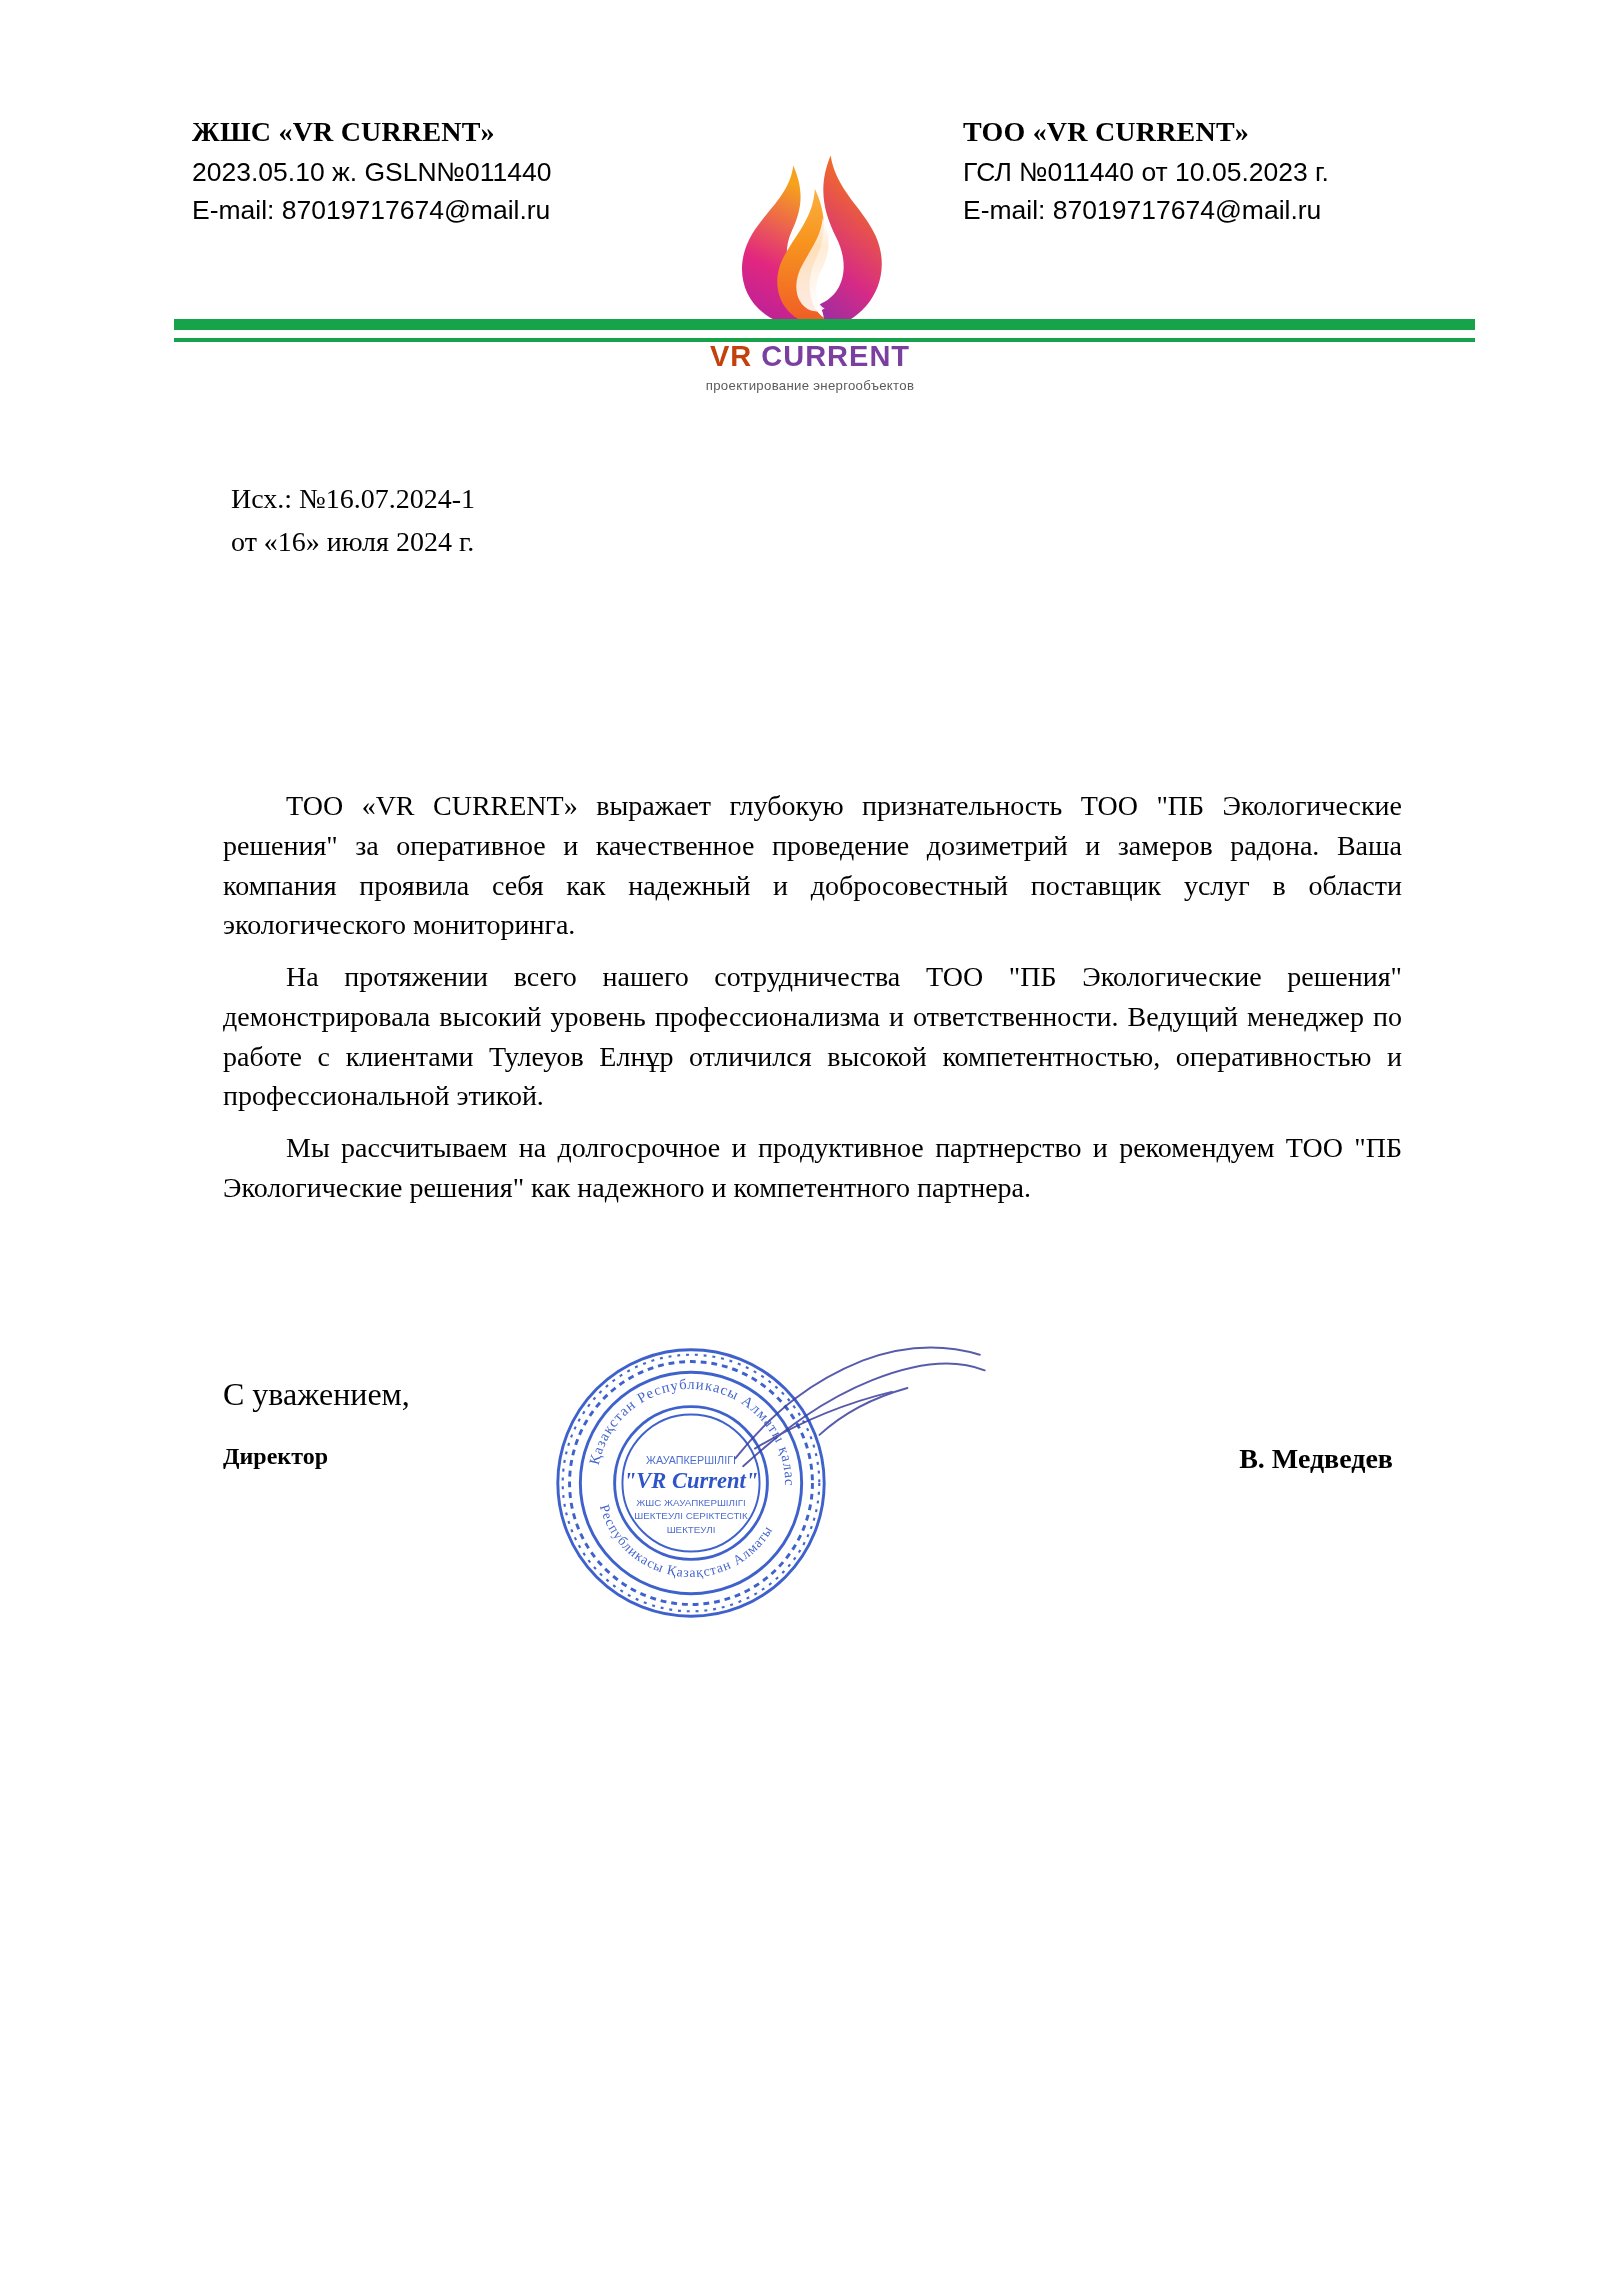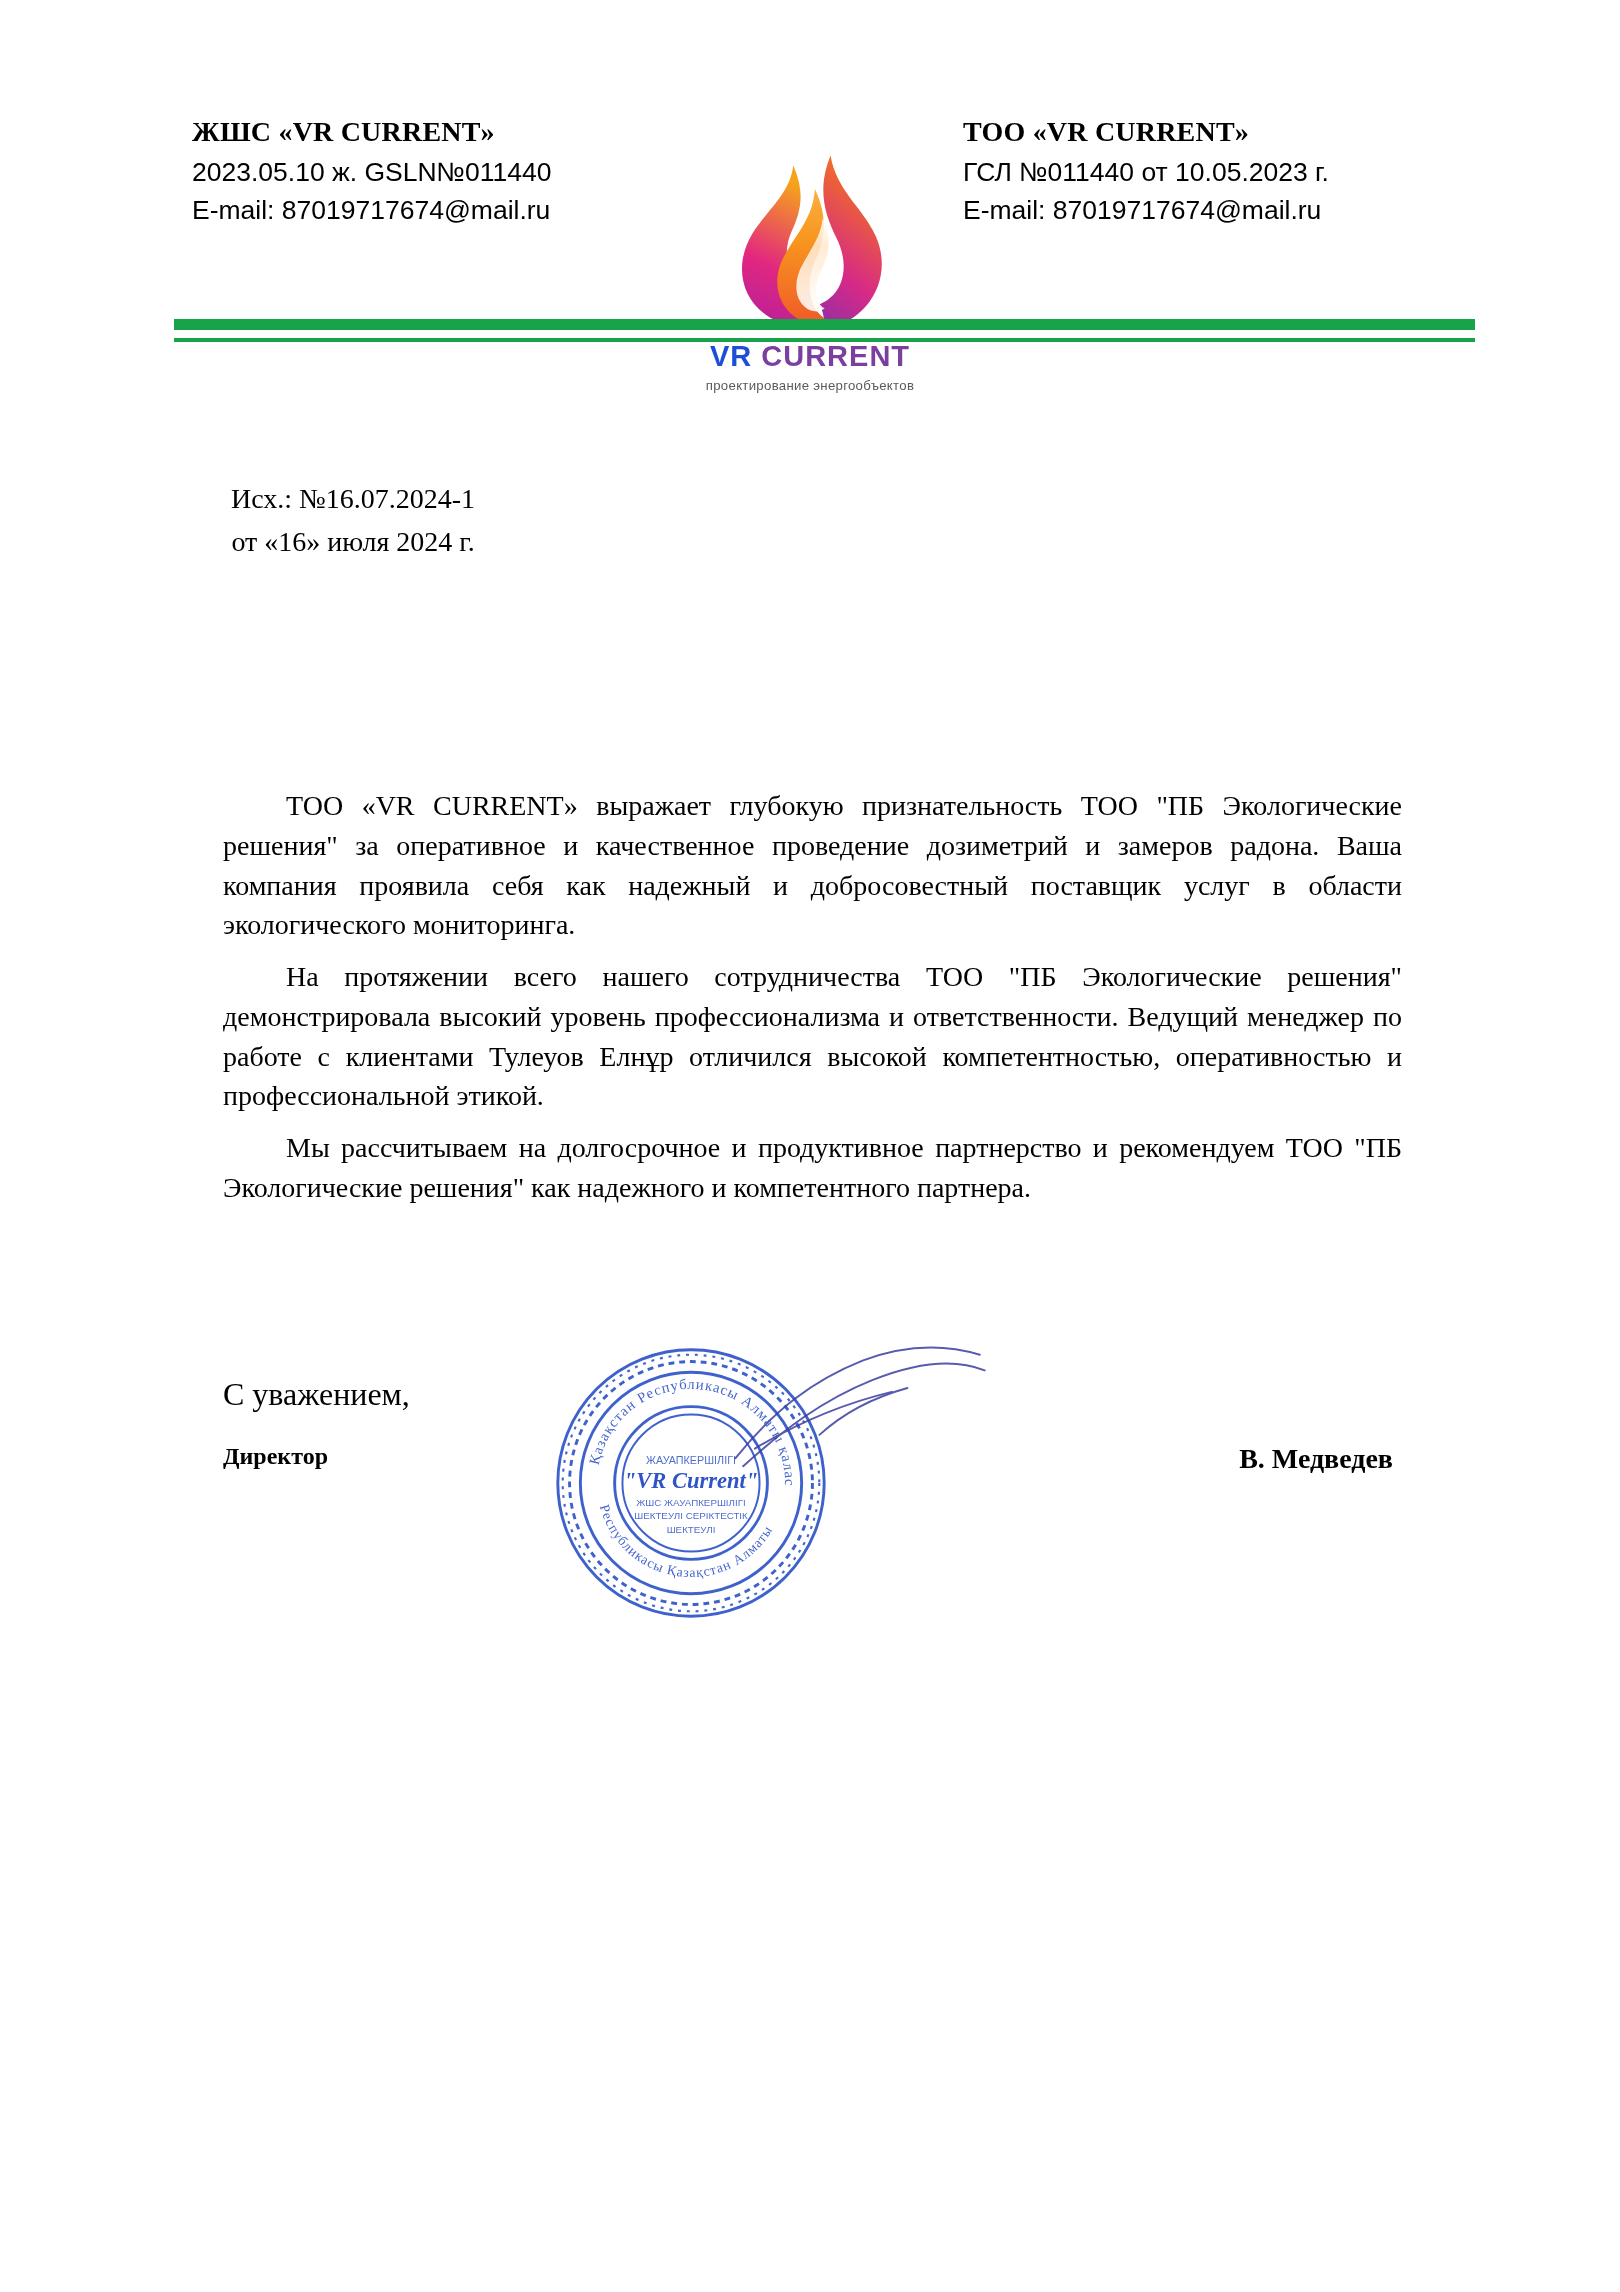--- a/index.html
+++ b/index.html
@@ -78,21 +78,21 @@
     height: 201px;
     margin: 0 auto;
   }
   .logo-text {
     margin-top: 3.9px;
     font-family: "Liberation Sans", sans-serif;
     font-weight: bold;
     font-size: 29px;
     letter-spacing: 1px;
   }
-  .logo-text .vr { color: #1d4ed8; }
+  .logo-text .vr { color: #c2410c; }
   .logo-text .current { color: #7b3fa0; }
   .logo-sub {
     font-family: "Liberation Sans", sans-serif;
     font-size: 13.2px;
     color: #5b5b5b;
     letter-spacing: 0.3px;
     margin-top: 4.9px;
   }
 
   
@@ -114,21 +114,21 @@
   }
 
   
   .refblock {
     position: absolute;
     left: 231px;
     top: 477px;
     font-size: 28px;
     line-height: 1.55;
   }
-  .refblock div { white-space: nowrap; text-align: center; }
+  .refblock div { white-space: nowrap; }
 
   
   .body-text {
     position: absolute;
     left: 223px;
     right: 218px;
     top: 774px;
     font-size: 28px;
     line-height: 1.42;
     text-align: justify;

